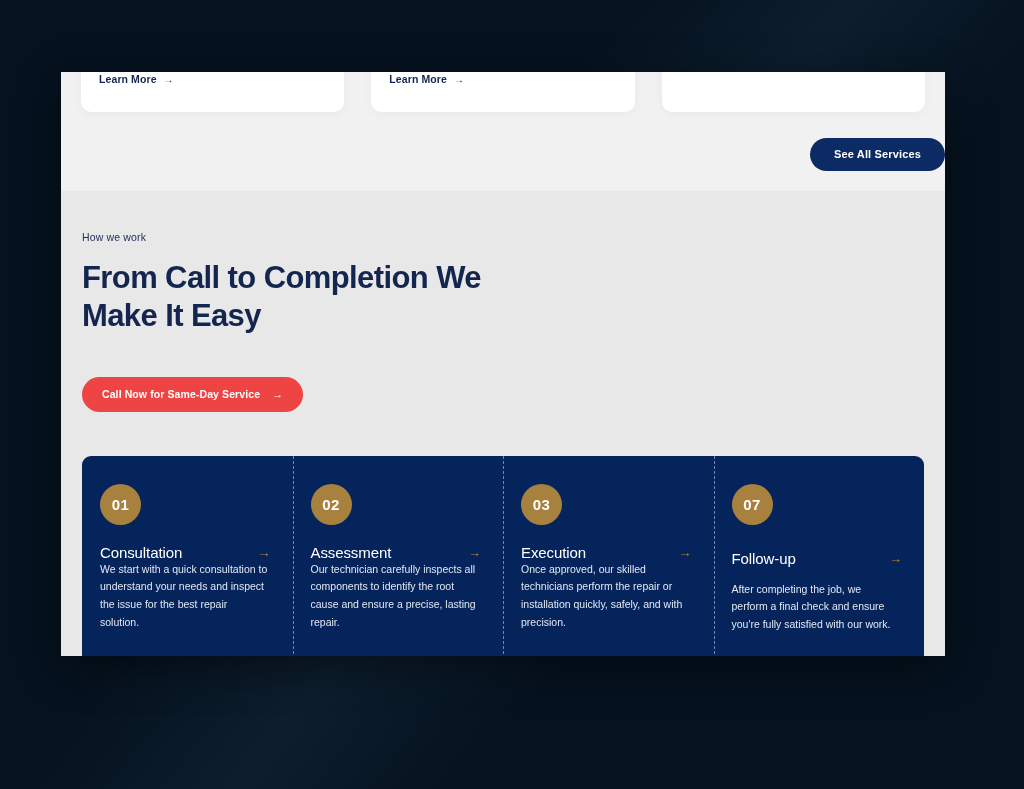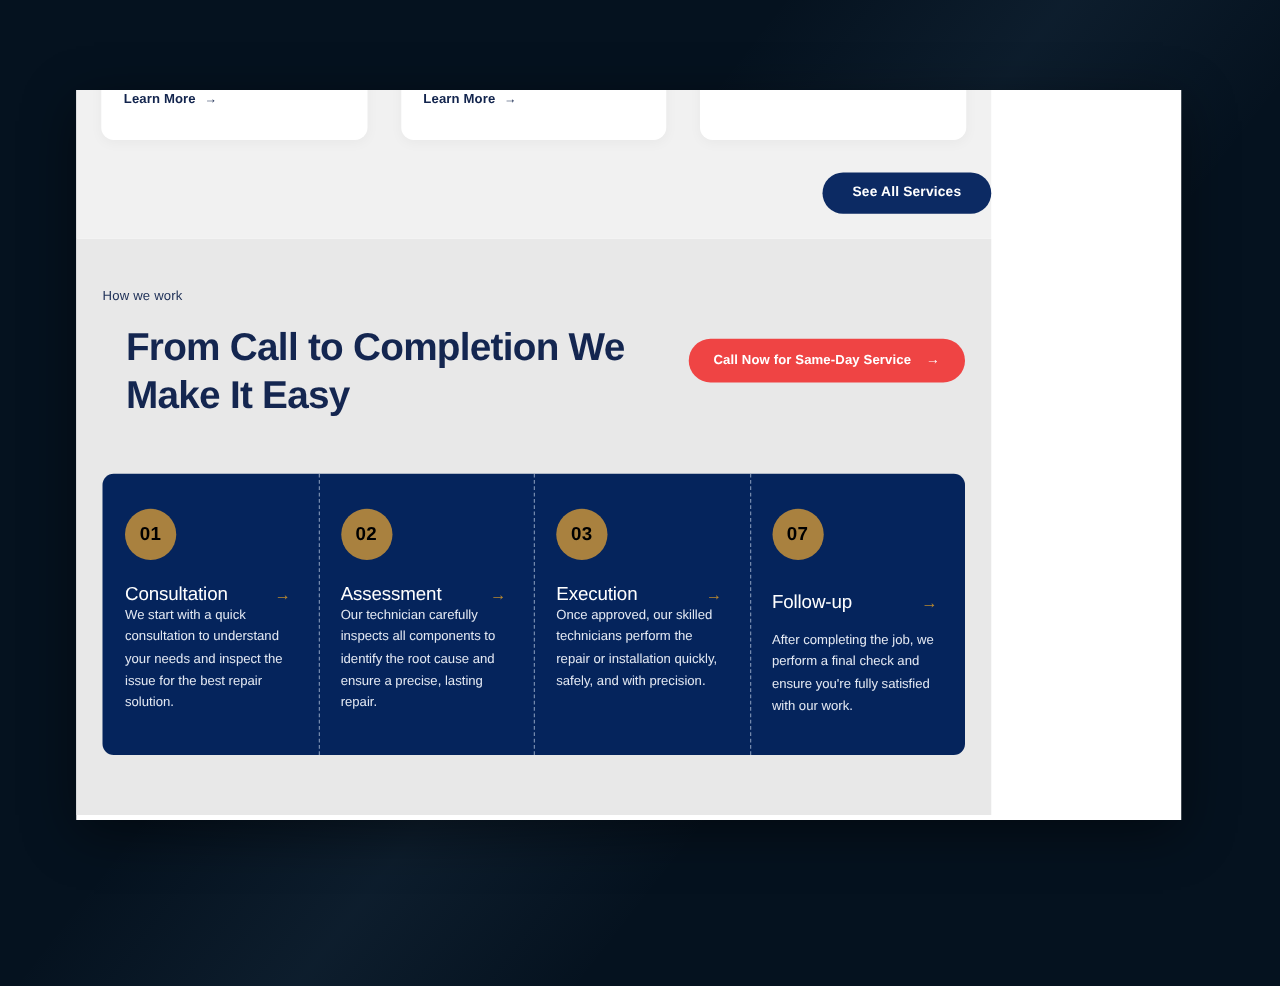--- a/index.html
+++ b/index.html
@@ -44,21 +44,21 @@
     background: #ffffff;
     overflow: hidden;
     box-shadow: 0 10px 40px rgba(0,0,0,0.45);
   }
 
   
   #page-scroll {
     position: absolute;
     left: 0;
     top: -20px;      
-    width: 732px;
+    width: 884px;
   }
 
   
   .services-section {
     background: #f1f1f1;
     padding: 0 0 20px 0;
     position: relative;
   }
 
   .services-cards {
@@ -121,22 +121,23 @@
     font-size: 10.5px;
     font-weight: 400;
     color: #1b2d55;
     letter-spacing: 0.15px;
     margin-bottom: 16px;
   }
 
   .process-head {
     display: flex;
     align-items: flex-start;
-    justify-content: flex-end;
+    justify-content: center;
     gap: 30px;
+    flex-direction: column;
   }
   .process-title {
     font-size: 31px;
     line-height: 1.22;
     font-weight: 700;
     color: #142650;
     letter-spacing: -0.6px;
     max-width: 420px;
   }
   .btn-cta {
@@ -180,21 +181,21 @@
     top: 0;
     bottom: 0;
     width: 0;
     border-left: 1px dashed rgba(205,218,238,0.55);
   }
   .step-badge {
     width: 41px;
     height: 41px;
     border-radius: 50%;
     background: #a9813f;
-    color: #000000;
+    color: #ffffff;
     font-size: 15px;
     font-weight: 700;
     display: flex;
     align-items: center;
     justify-content: center;
     letter-spacing: 0.3px;
   }
   .step-title-row {
     display: flex;
     align-items: center;

